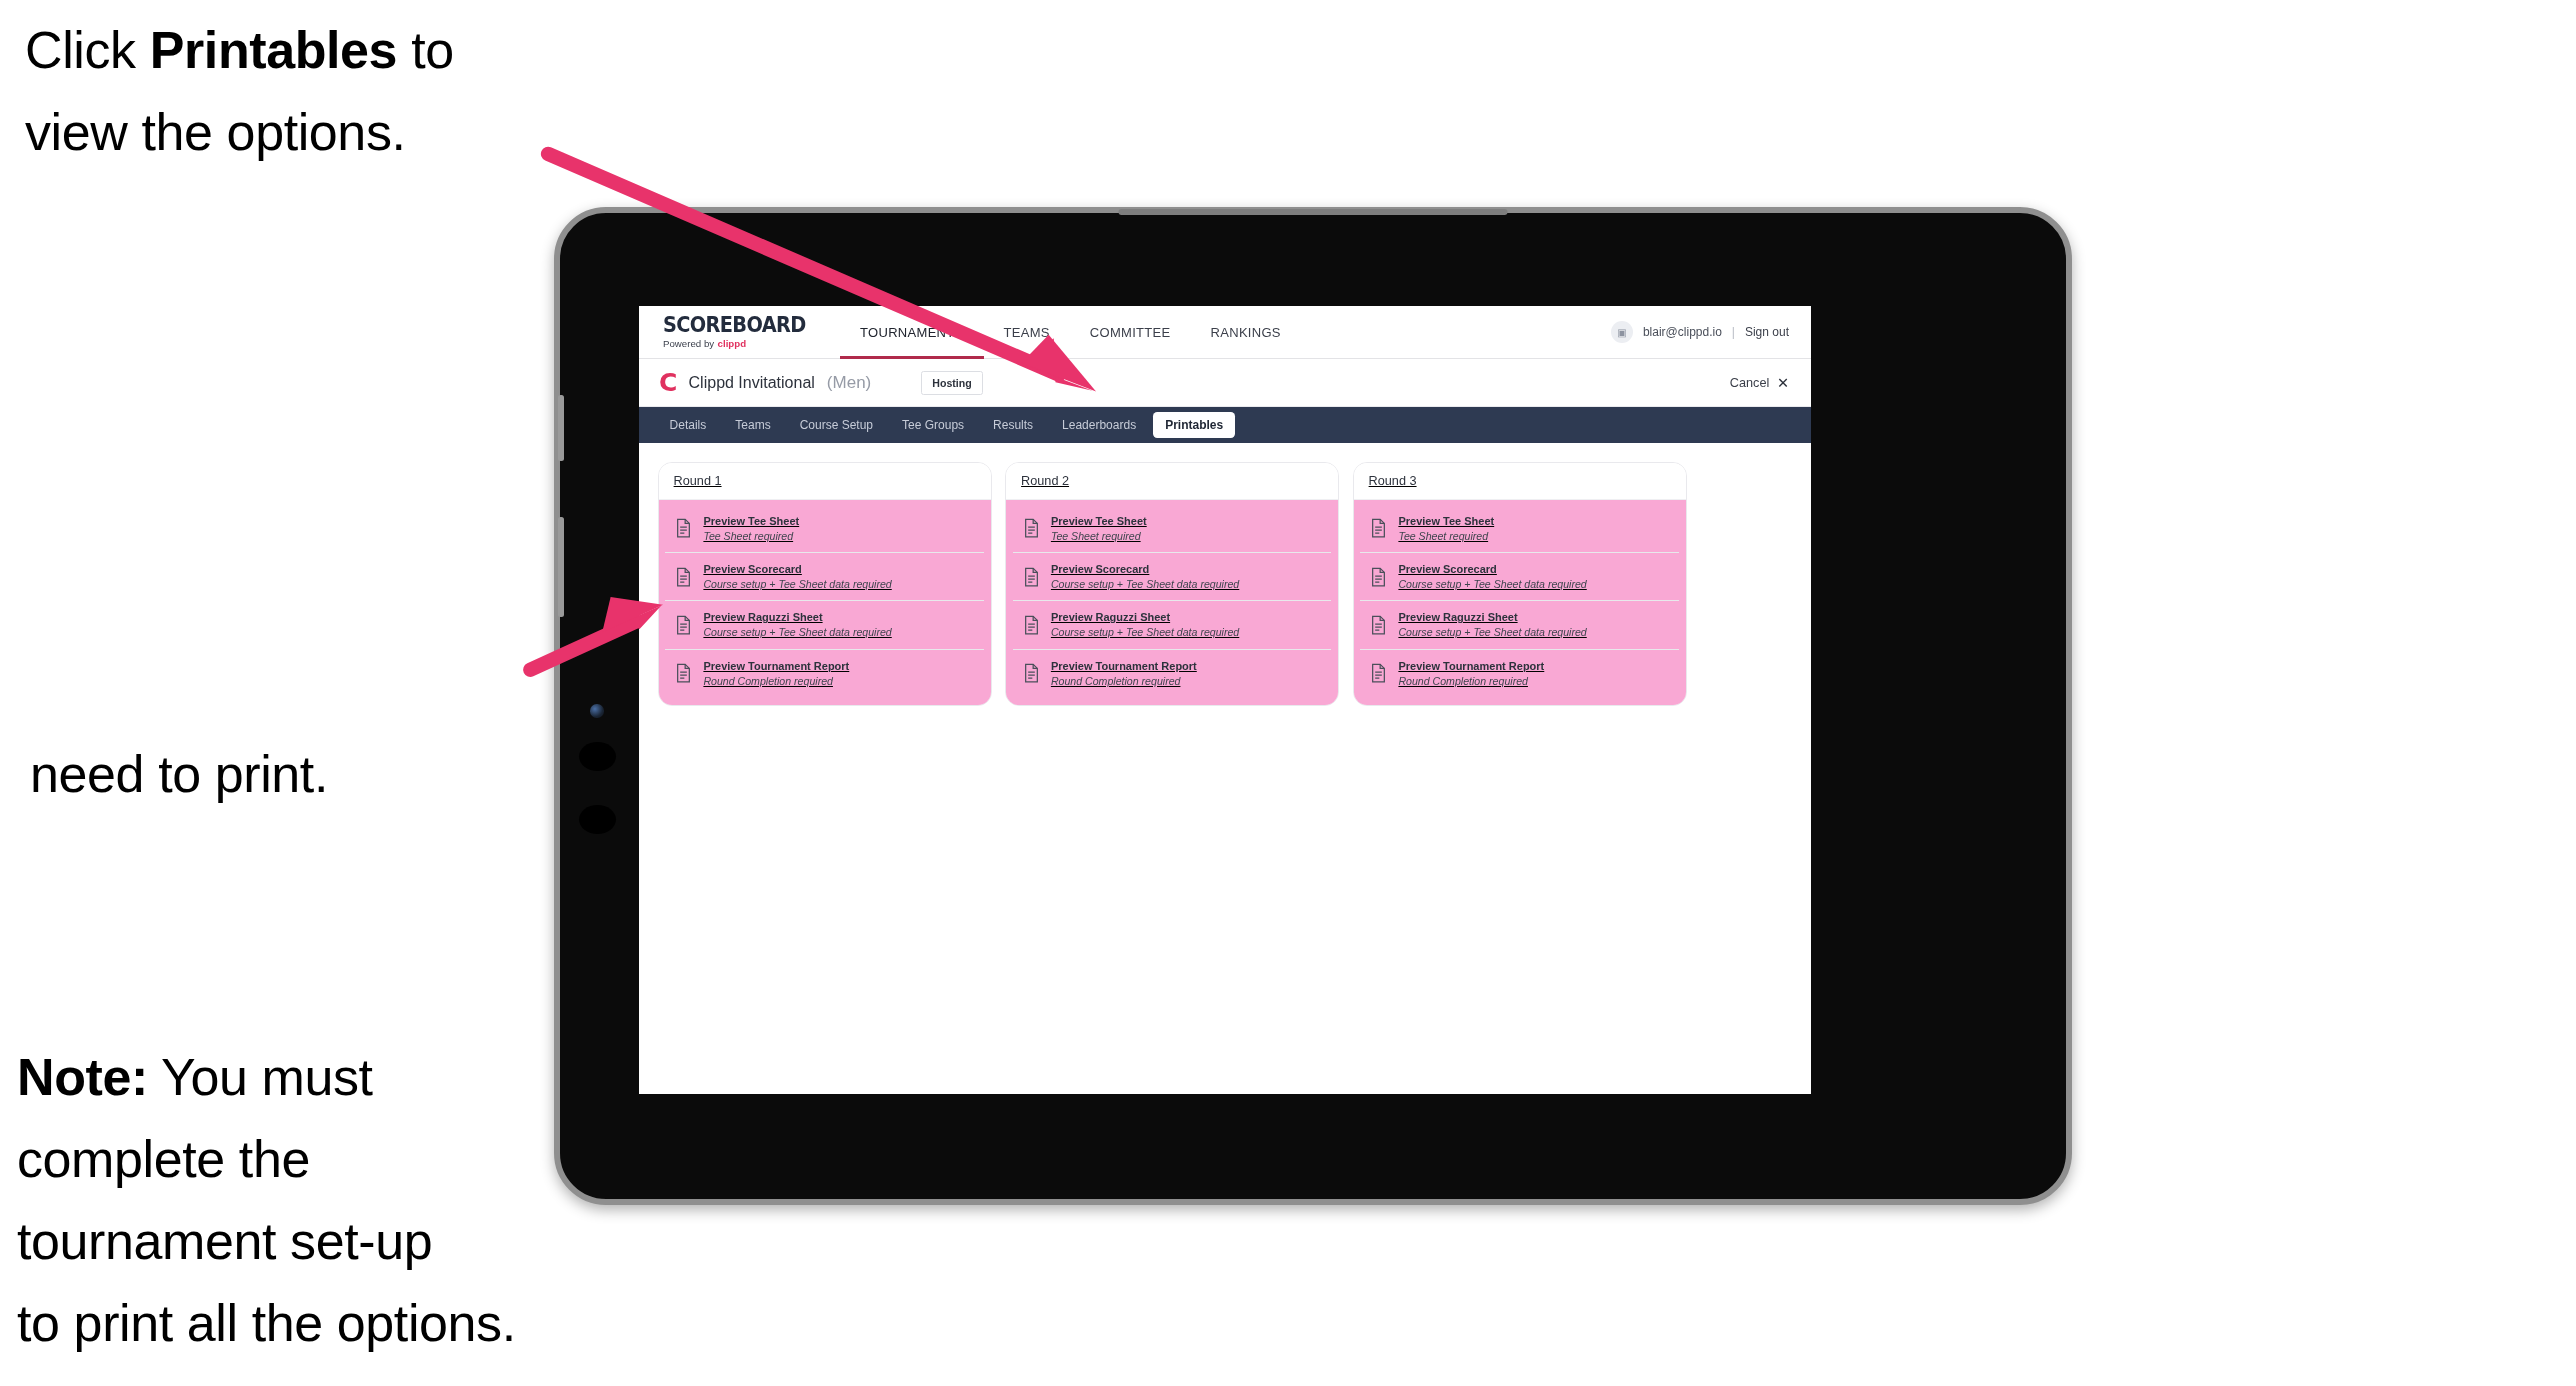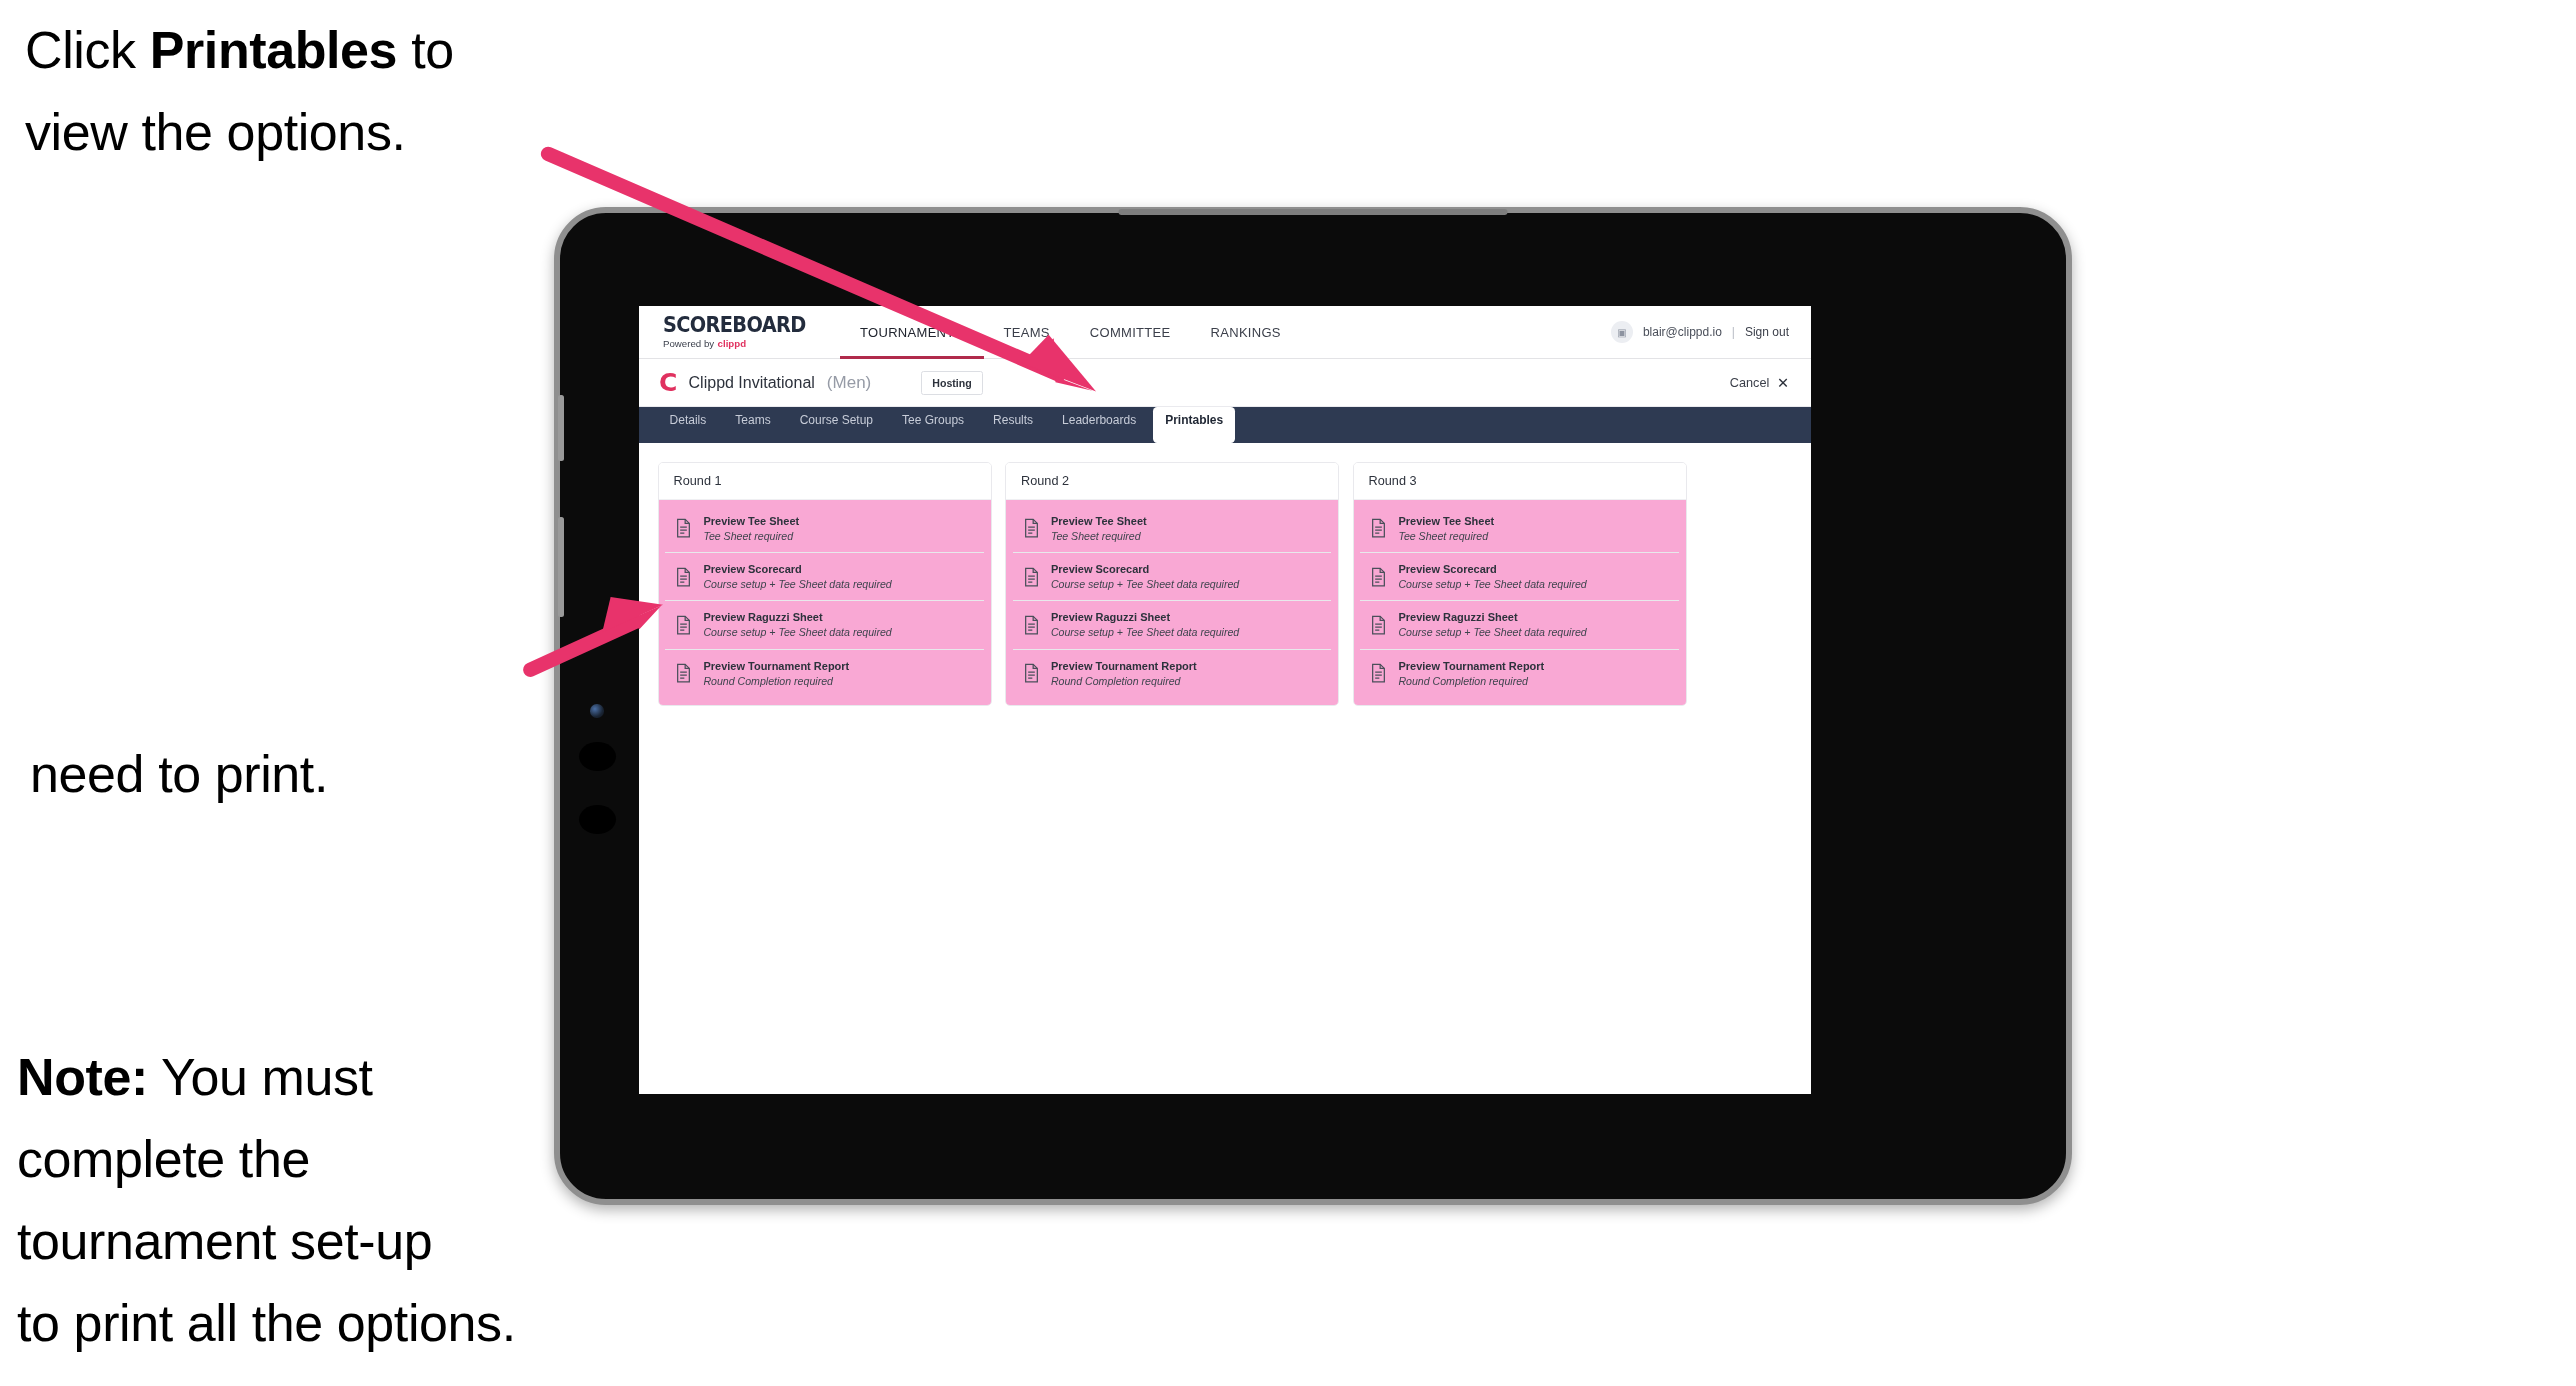--- a/index.html
+++ b/index.html
@@ -237,20 +237,21 @@
     color: #3b3f4a;
     cursor: pointer;
   }
   #cancel-x { font-size: 14.4px; color: #2d323c; }
 
   
   #tab-strip {
     height: 36px;
     background: #2e3a52;
     display: flex;
+    align-items: center;
     padding: 0 18.6px;
     gap: 5px;
   }
   .tab-item {
     font-size: 12px;
     color: #c7ccd8;
     padding: 6px 12px;
     border-radius: 4.2px;
     cursor: pointer;
     white-space: nowrap;
@@ -265,22 +266,23 @@
   #rounds-area {
     padding: 18.6px 18.6px 0 18.6px;
     display: flex;
     gap: 13.5px;
     background: #ffffff;
   }
   .round-card {
     width: 332px;
     background: #ffffff;
     border: 0.8px solid #e9e9ed;
-    border-radius: 5px;
+    border-radius: 14px;
     overflow: hidden;
+    text-decoration: underline;
   }
   .round-card-head {
     padding: 11px 15px;
     font-size: 12.7px;
     color: #2d323c;
     background: #ffffff;
     border-bottom: 0.8px solid #efeff2;
   }
   .round-card-body {
     background: #f9a8d4;

